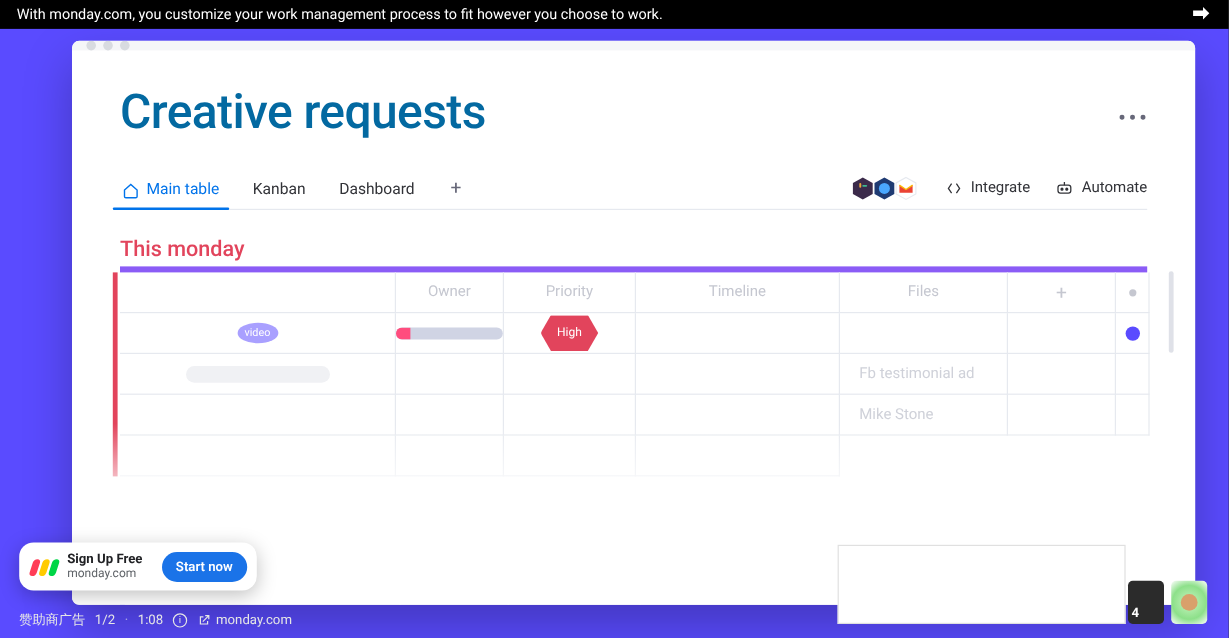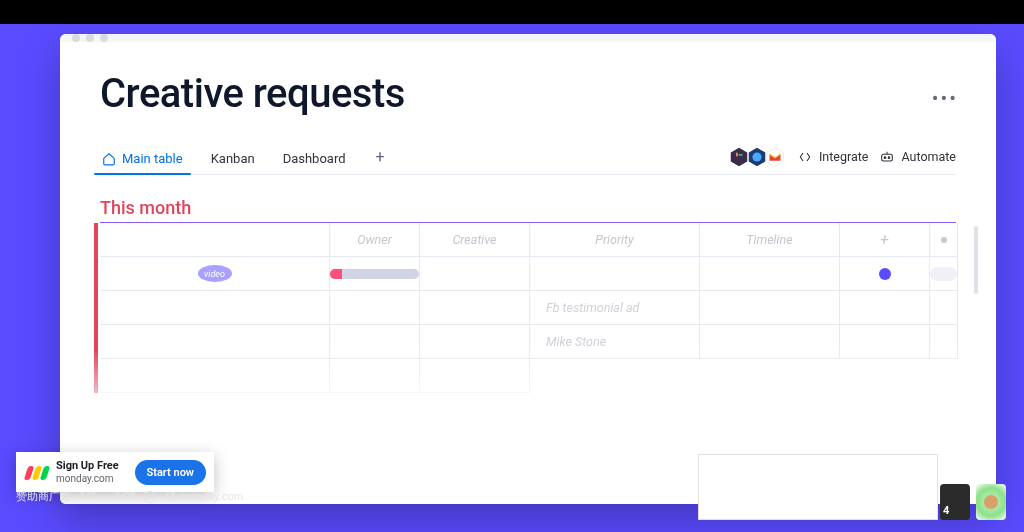--- a/index.html
+++ b/index.html
@@ -6,37 +6,37 @@
   body { width: 1024px; height: 532px; overflow: hidden; position: relative; background: #000; }
   .stage { position: absolute; inset: 0; }
   .purple-bg { position: absolute; top: 24px; left: 0; right: 0; bottom: 0; background: #5a4bff; }
   .topbar { position: absolute; top: 0; left: 0; right: 0; height: 24px; background: rgba(0,0,0,0.55); display: flex; align-items: center; justify-content: space-between; padding: 0 14px; color: #fff; font-size: 12px; }
   .share-ic { width: 18px; height: 18px; fill: #fff; }
   .window { position: absolute; top: 34px; left: 60px; right: 28px; bottom: 28px; background: #fff; border-radius: 6px; box-shadow: 0 18px 40px rgba(0,0,0,0.25); overflow: hidden; display: flex; flex-direction: column; }
   .win-chrome { height: 20px; background: #f5f6f8; display: flex; align-items: center; gap: 6px; padding: 0 12px; }
   .win-dot { width: 8px; height: 8px; border-radius: 50%; background: #d8dbe0; }
   .board { flex: 1; padding: 28px 40px 0 40px; position: relative; }
   .board::after { content: ""; position: absolute; left: 0; right: 0; bottom: 0; height: 160px; background: linear-gradient(to bottom, rgba(255,255,255,0) 0%, #fff 45%, #fff 100%); pointer-events: none; }
-  h1.title { font-size: 40px; font-weight: 500; letter-spacing: -0.5px; color: #0f172a; }
+  h1.title { font-size: 40px; font-weight: 500; letter-spacing: -0.5px; color: #0369a1; }
   .more-btn { position: absolute; top: 44px; right: 38px; color: #676879; font-size: 20px; letter-spacing: 2px; cursor: pointer; }
   .tabrow { display: flex; align-items: center; justify-content: space-between; margin-top: 28px; border-bottom: 1px solid #e6e9ef; }
   .tabs { display: flex; align-items: center; gap: 24px; text-align: center; }
   .tab { position: relative; padding: 6px 2px 8px 2px; font-size: 13px; color: #323338; cursor: pointer; display: flex; align-items: center; gap: 6px; }
   .tab.active { color: #0073ea; }
   .tab.active::after { content: ""; position: absolute; left: -6px; right: -6px; bottom: -1px; height: 2px; background: #0073ea; border-radius: 2px; }
   .tab.addtab { color: #676879; font-size: 16px; font-weight: 400; padding: 0 4px 6px 4px; }
-  .right-tools { display: flex; align-items: center; gap: 11px; padding-bottom: 6px; }
+  .right-tools { display: flex; align-items: center; gap: 21px; padding-bottom: 6px; }
   .integrations { display: flex; align-items: center; gap: -4px; }
   .hex { width: 22px; height: 22px; position: relative; }
   .hex svg { width: 100%; height: 100%; }
   .tool-link { display: flex; align-items: center; gap: 6px; font-size: 12.5px; color: #323338; cursor: pointer; }
   .tool-link svg { width: 16px; height: 16px; }
   .group { margin-top: 22px; }
   .group-title { color: #e2445c; font-size: 18px; font-weight: 500; margin-bottom: 4px; }
-  .grid { display: grid; grid-template-columns: 230px 90px 110px 170px 140px 90px 28px; border-top: 1px solid #8b5cf6; font-style: italic; }
+  .grid { display: grid; grid-template-columns: 230px 90px 110px 170px 140px 90px 28px; border-top: 5px solid #8b5cf6; }
   .hdr, .cell { border-right: 1px solid #e6e9ef; border-bottom: 1px solid #e6e9ef; display: flex; align-items: center; justify-content: center; font-size: 12.5px; color: #c5c7d0; height: 34px; }
   .hdr:first-child, .cell.name { justify-content: flex-start; padding-left: 16px; color: #c5c7d0; }
   .hdr { font-weight: 400; color: #c5c7d0; }
   .hdr.addcol { color: #c5c7d0; font-size: 16px; }
   .cell.name { color: #cfd1d9; }
   .left-strip { position: relative; }
   .left-strip::before { content:""; position: absolute; left: -6px; top: 0; bottom: 0; width: 4px; background: #e2445c; }
   .creative-video { width: 34px; height: 17px; border-radius: 50%; background: #a9a0ff; color: #fff; font-size: 9px; display: flex; align-items: center; justify-content: center; }
   .creative-dot { width: 12px; height: 12px; border-radius: 50%; background: #5a4bff; }
   .timeline-bar { position: relative; width: 110px; height: 10px; border-radius: 999px; background: #d0d4e4; overflow: hidden; }
@@ -44,50 +44,58 @@
   .timeline-blur { width: 120px; height: 14px; border-radius: 999px; background: #f0f1f4; }
   .prio-high { width: 48px; height: 30px; background: #e2445c; color: #fff; font-size: 10px; display: flex; align-items: center; justify-content: center; clip-path: polygon(18% 0, 82% 0, 100% 50%, 82% 100%, 18% 100%, 0 50%); }
   .owner-dot { width: 6px; height: 6px; border-radius: 50%; background: #c5c7d0; }
 
   
   .faded-group { margin-top: 56px; border-left: 4px solid #7e8bff; height: 60px; opacity: 0.6; }
   .faded-group .grid2 { display: grid; grid-template-columns: 230px 90px 110px 170px 140px 90px 28px; height: 100%; }
   .faded-group .c { border-right: 1px solid #f0f1f4; border-top: 1px solid #f0f1f4; }
 
   
-  .sponsor { position: absolute; left: 16px; bottom: 40px; width: 198px; height: 40px; background: #fff; border-radius: 0; box-shadow: 0 4px 16px rgba(0,0,0,0.25); display: flex; align-items: center; padding: 0 8px 0 10px; gap: 8px; }
+  .sponsor { position: absolute; left: 16px; bottom: 40px; width: 198px; height: 40px; background: #fff; border-radius: 12px; box-shadow: 0 4px 16px rgba(0,0,0,0.25); display: flex; align-items: center; padding: 0 8px 0 10px; gap: 8px; }
   .monday-logo { width: 22px; height: 16px; display: flex; gap: 2px; align-items: flex-end; }
   .monday-logo span { display: block; width: 6px; height: 14px; border-radius: 3px; transform: skewX(-18deg); }
   .ml1 { background: #ff3d57; } .ml2 { background: #ffcb00; } .ml3 { background: #00d647; }
   .sponsor-text { display: flex; flex-direction: column; line-height: 1.1; flex: 1; }
   .sponsor-text .t1 { font-size: 11px; font-weight: 700; color: #202124; }
   .sponsor-text .t2 { font-size: 10px; color: #5f6368; }
   .start-btn { background: #1a73e8; color: #fff; font-size: 11px; font-weight: 600; border-radius: 999px; padding: 6px 12px; cursor: pointer; }
 
-  .adinfo { position: absolute; left: 16px; bottom: 28px; color: #e6e6e6; font-size: 11px; display: flex; align-items: center; gap: 8px; }
+  .adinfo { position: absolute; left: 16px; bottom: 8px; color: #e6e6e6; font-size: 11px; display: flex; align-items: center; gap: 8px; }
   .adinfo .sep { opacity: 0.6; }
   .adlink { display: flex; align-items: center; gap: 4px; color: #e6e6e6; cursor: pointer; }
   .adlink svg { width: 12px; height: 12px; fill: #e6e6e6; }
 
   
   .whitebox { position: absolute; right: 86px; bottom: 12px; width: 240px; height: 66px; background: #fff; border: 1px solid #e0e0e0; }
   .thumbs { position: absolute; right: 18px; bottom: 12px; display: flex; gap: 6px; align-items: flex-end; }
   .thumb { width: 30px; height: 36px; border-radius: 4px; position: relative; overflow: hidden; }
   .thumb.a { background: #2b2b2b; color: #fff; display:flex; align-items:flex-end; justify-content:flex-start; padding:3px; font-size:11px; font-weight:700; }
   .thumb.b { background: radial-gradient(circle at 50% 50%, #c8f5c0 0%, #8de08a 60%, #fff 100%); display:flex; align-items:center; justify-content:center; }
   .thumb.b .face { width: 14px; height: 14px; border-radius: 50%; background: #d9a06b; }
 
   .scroll-hint { position:absolute; top:184px; right:18px; width:4px; height:68px; background:#dfe1e8; border-radius:2px; }
 </style>
 </head>
 <body>
 
 <div class="stage">
   <div class="purple-bg"></div>
 
+  <div class="topbar">
+    <span>With monday.com, you customize your work management process to fit however you choose to work.</span>
+    <span>
+      <svg class="share-ic" viewBox="0 0 24 24">
+          <path d="M14 9V5l7 7-7 7v-4H3V9h11z"></path>
+        </svg>
+    </span>
+  </div>
 
   <div class="window">
     <div class="win-chrome">
       <span class="win-dot"></span>
       <span class="win-dot"></span>
       <span class="win-dot"></span>
     </div>
 
     <div class="board">
       <h1 class="title">Creative requests</h1>
@@ -147,40 +155,43 @@
                 <circle cx="9" cy="13" r="1.2" fill="#323338"></circle>
                 <circle cx="15" cy="13" r="1.2" fill="#323338"></circle>
                 <path d="M12 4v4"></path>
               </svg>
             <span>Automate</span>
           </div>
         </div>
       </div>
 
       <div class="group">
-        <div class="group-title">This month</div>
+        <div class="group-title">This monday</div>
 
         <div class="grid left-strip">
           <div class="hdr"></div>
           <div class="hdr">Owner</div>
-          <div class="hdr">Creative</div>
           <div class="hdr">Priority</div>
           <div class="hdr">Timeline</div>
+          <div class="hdr">Files</div>
           <div class="hdr addcol">+</div>
 
           <div class="cell">
               <span class="owner-dot"></span>
             </div>
           <div class="cell">
               <div class="creative-video">video</div>
             </div>
           <div class="cell">
               <div class="timeline-bar">
                 <div class="prog"></div>
               </div>
+            </div>
+          <div class="cell">
+              <div class="prio-high">High</div>
             </div>
           <div class="cell"></div>
           <div class="cell"></div>
 
           <div class="cell"></div>
           <div class="cell">
               <div class="creative-dot"></div>
             </div>
           <div class="cell">
               <div class="timeline-blur"></div>

